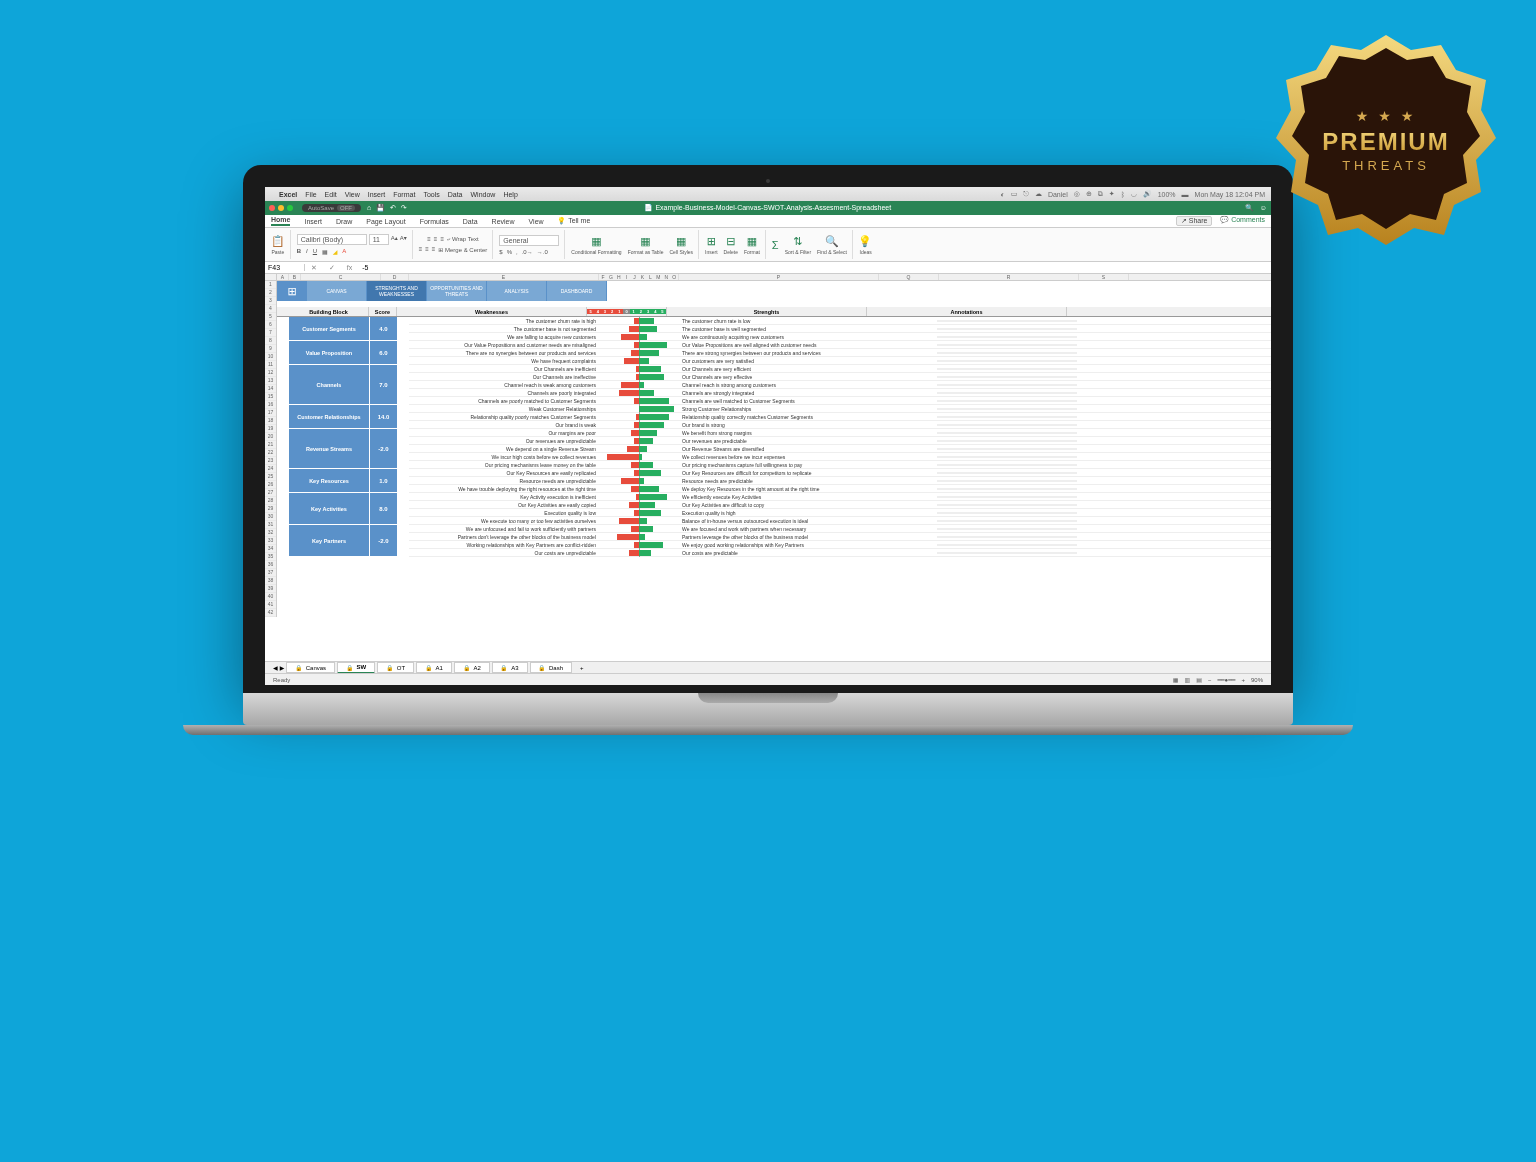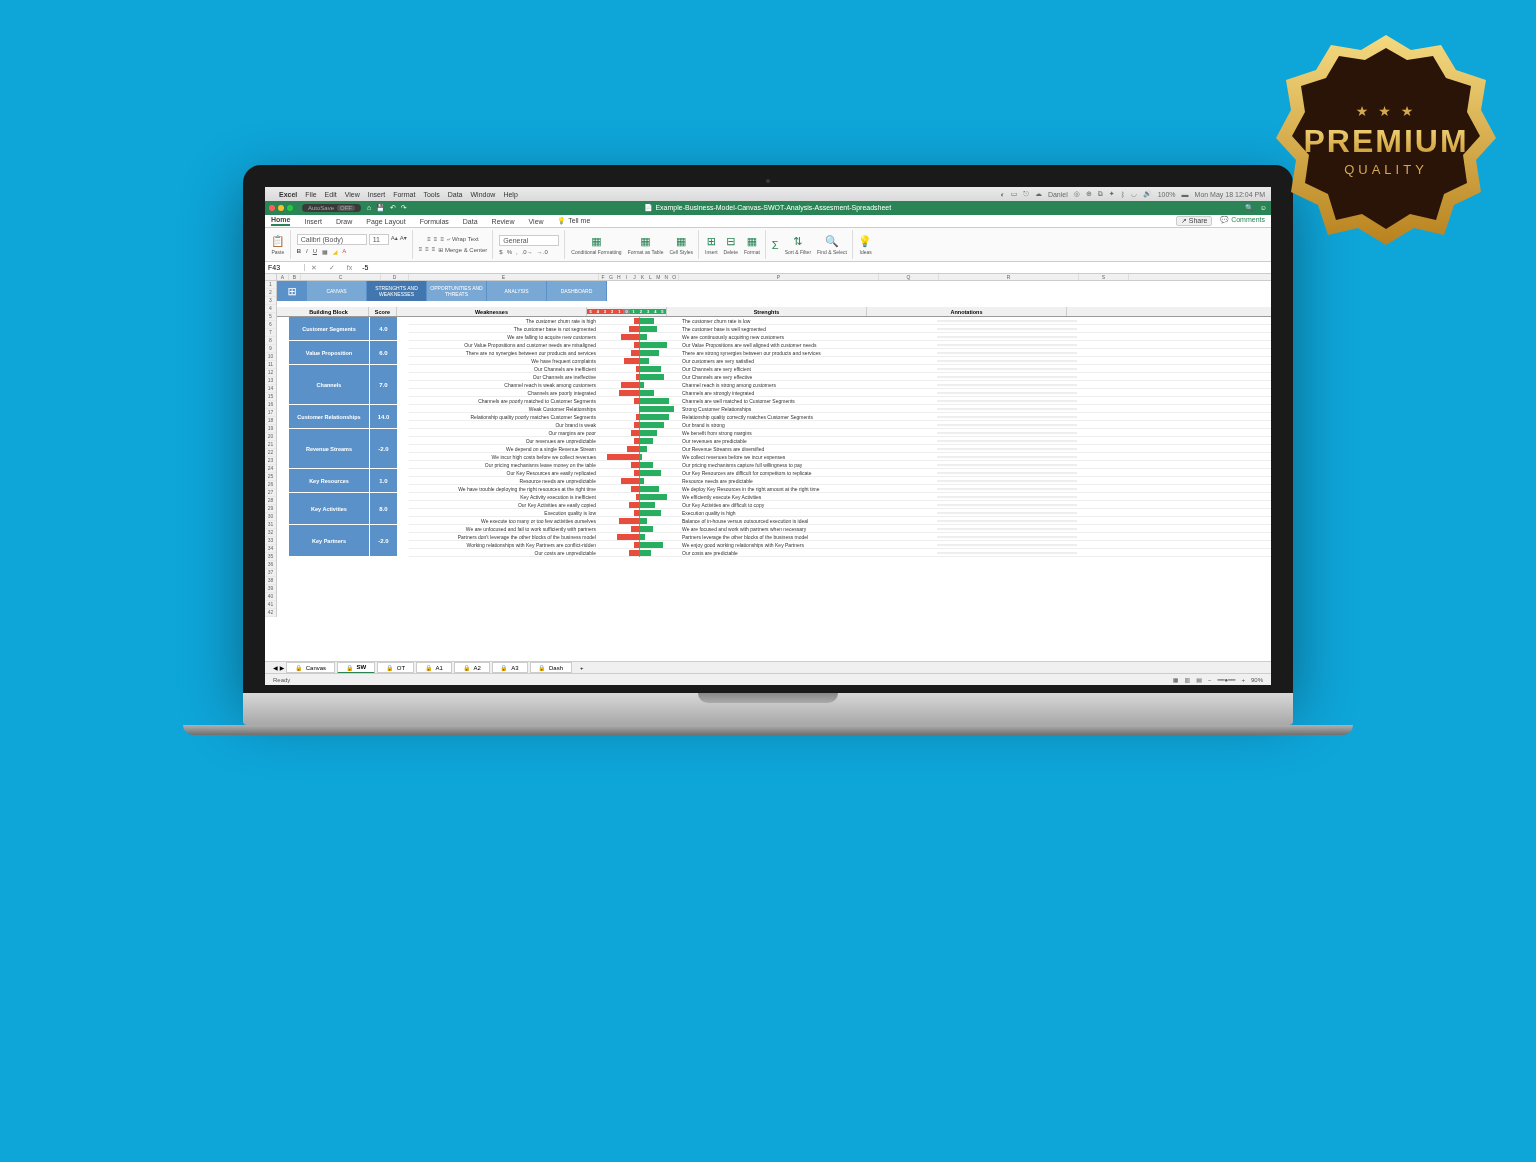--- a/index.html
+++ b/index.html
@@ -1,21 +1,21 @@
 <!DOCTYPE html>
 <html><head>
 <meta charset="utf-8">
 <style>
 *{margin:0;padding:0;box-sizing:border-box;font-family:Arial,sans-serif}
 body{background:#0ea5d9;width:1536px;height:1162px;position:relative;overflow:hidden}
 .badge{position:absolute;top:30px;right:40px;width:220px;height:220px;z-index:100}
 .badge-inner{position:absolute;top:50%;left:50%;transform:translate(-50%,-50%);width:170px;height:170px;background:radial-gradient(circle,#3d1a0a 0%,#1a0a05 100%);border-radius:8px;transform-origin:center;display:flex;flex-direction:column;align-items:center;justify-content:center;color:#d4a850}
 .badge-scallop{position:absolute;width:100%;height:100%;top:0;left:0}
 .badge-stars{font-size:14px;letter-spacing:3px;color:#d4a850;margin-bottom:4px}
-.badge-title{font-size:32px;font-weight:900;letter-spacing:2px;background:linear-gradient(180deg,#f4d980,#c9952e);-webkit-background-clip:text;-webkit-text-fill-color:transparent}
+.badge-title{font-size:24px;font-weight:900;letter-spacing:2px;background:linear-gradient(180deg,#f4d980,#c9952e);-webkit-background-clip:text;-webkit-text-fill-color:transparent}
 .badge-sub{font-size:13px;letter-spacing:4px;color:#d4a850;margin-top:2px}
 .laptop{position:absolute;top:165px;left:50%;transform:translateX(-50%);width:1050px}
 .screen-frame{background:#1a1a1a;border-radius:18px 18px 0 0;padding:22px 22px 8px;box-shadow:0 20px 60px rgba(0,0,0,0.4)}
 .screen{background:#fff;width:100%;height:498px;overflow:hidden;position:relative}
 .base{height:32px;background:linear-gradient(180deg,#d8d8d8,#a8a8a8);border-radius:0 0 4px 4px;position:relative}
 .base-notch{position:absolute;top:0;left:50%;transform:translateX(-50%);width:140px;height:10px;background:linear-gradient(180deg,#888,#aaa);border-radius:0 0 12px 12px}
 .foot{height:10px;background:linear-gradient(180deg,#b0b0b0,#707070);border-radius:0 0 80px 80px;margin:0 -60px}
 .menubar{height:14px;background:linear-gradient(180deg,#eaeaea,#dadada);display:flex;align-items:center;font-size:7px;padding:0 6px;gap:8px;color:#333}
 .menubar .apple{font-size:8px}
 .menubar .app{font-weight:bold}
@@ -94,21 +94,21 @@
           <stop offset="0" stop-color="#f4d980"></stop>
           <stop offset="1" stop-color="#b8821e"></stop>
         </linearGradient>
       </defs>
     <path d="M110 5 L135 20 L165 15 L180 40 L210 50 L205 80 L220 108 L200 130 L205 162 L178 175 L168 205 L138 198 L110 215 L82 198 L52 205 L42 175 L15 162 L20 130 L0 108 L15 80 L10 50 L40 40 L55 15 L85 20 Z" fill="url(#gold)"></path>
     <path d="M110 18 L131 30 L157 26 L170 48 L195 56 L191 82 L204 106 L187 125 L191 153 L168 164 L160 190 L134 184 L110 199 L86 184 L60 190 L52 164 L29 153 L33 125 L16 106 L29 82 L25 56 L50 48 L63 26 L89 30 Z" fill="#2a1408"></path>
   </svg>
   <div class="badge-inner" style="background:none">
     <div class="badge-stars">★ ★ ★</div>
     <div class="badge-title">PREMIUM</div>
-    <div class="badge-sub">QUALITY</div>
+    <div class="badge-sub">THREATS</div>
   </div>
 </div>
 
 <div class="laptop">
   <div class="screen-frame">
     <div class="strip-dots"></div>
     <div class="screen">
       <div class="menubar">
         <span class="apple"></span>
         <span class="app">Excel</span>

